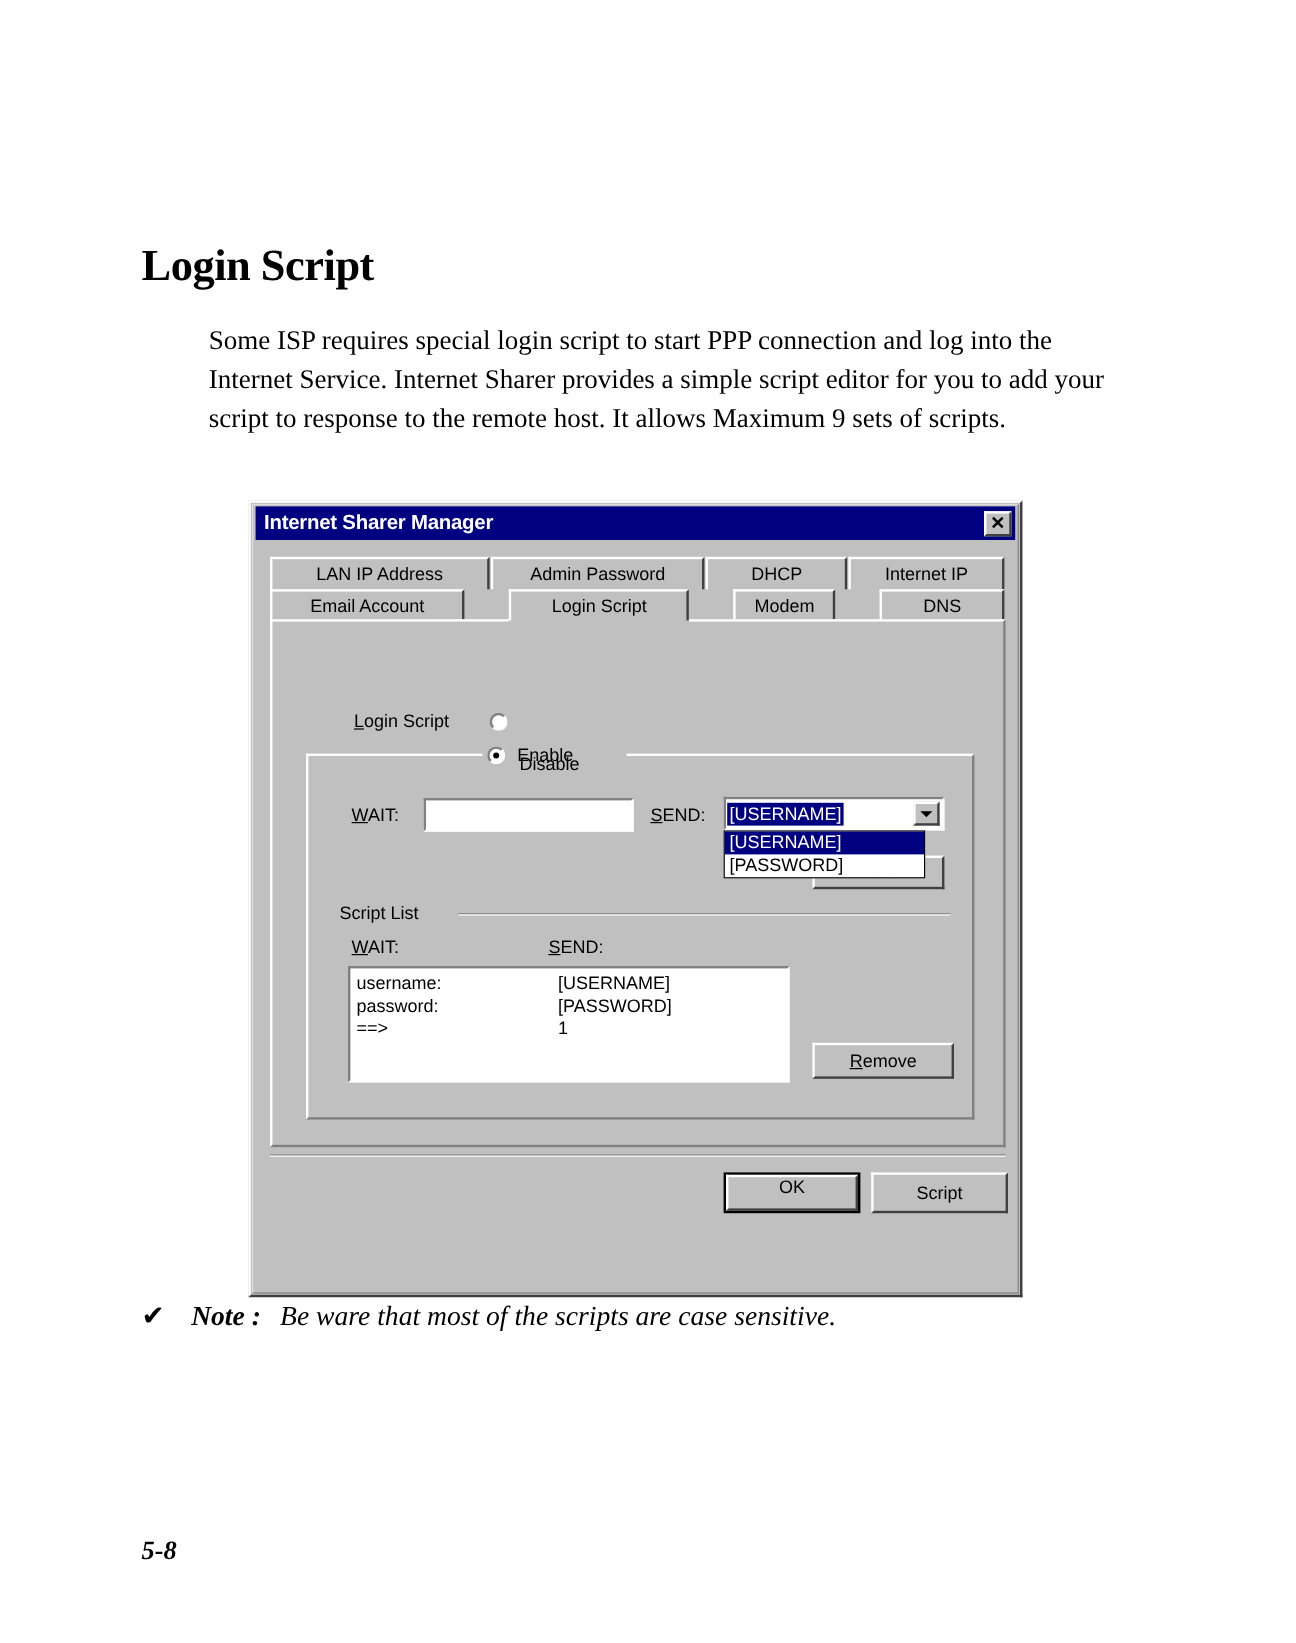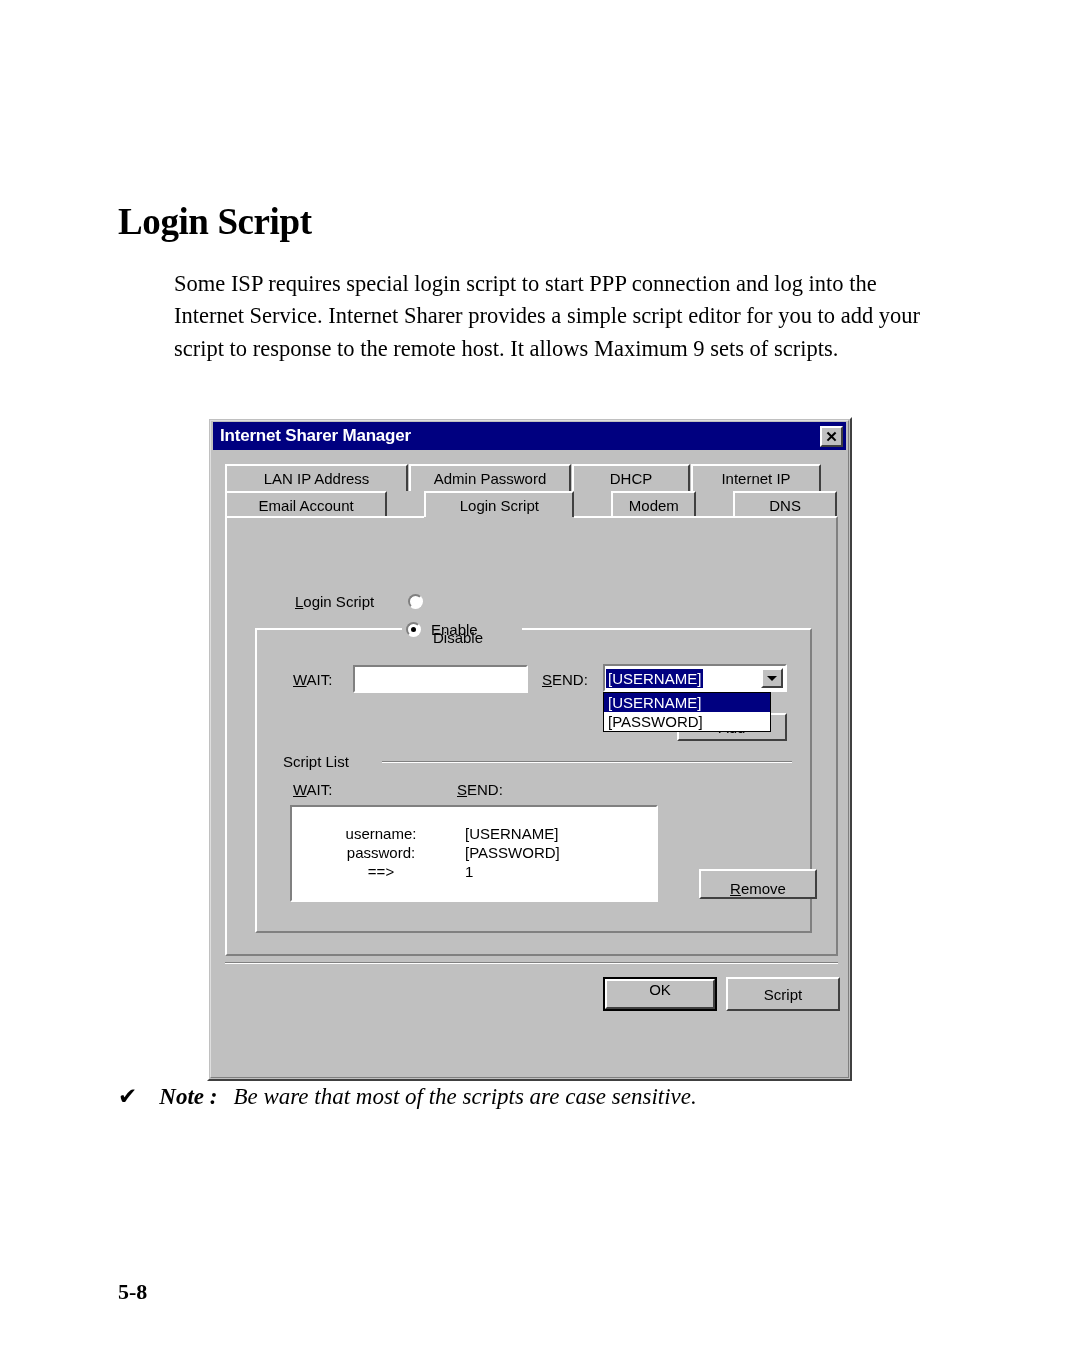--- a/index.html
+++ b/index.html
@@ -66,20 +66,21 @@
     font-style: italic;
     font-size: 23px;
   }
 
   .footer-row {
     position: absolute;
     left: 118px;
     top: 1279px;
     display: flex;
     align-items: baseline;
+    font-style: italic;
   }
   .footer-page {
     font-family: "Liberation Serif", serif;
     font-weight: bold;
     font-size: 22px;
     margin-right: 16px;
   }
   .footer-title {
     font-family: "Liberation Sans", sans-serif;
     font-size: 22px;
@@ -373,22 +374,21 @@
 
   .listbox {
     position: absolute;
     background: #ffffff;
     border-top: 2px solid #808080;
     border-left: 2px solid #808080;
     border-right: 2px solid #ffffff;
     border-bottom: 2px solid #ffffff;
     box-sizing: border-box;
     overflow: hidden;
-    padding: 17px 0 0 0;
-    text-align: center;
+    padding: 3px 0 0 0;
   }
   .listrow {
     display: flex;
     font-family: "Liberation Sans", sans-serif;
     font-size: 15px;
     line-height: 19px;
     padding-left: 5px;
   }
   .listrow .c1 { width: 168px; white-space: nowrap; }
   .listrow .c2 { white-space: nowrap; }
@@ -421,21 +421,21 @@
   <div class="titlebar">
     <span class="titlebar-text">Internet Sharer Manager</span>
     <span class="titlebar-close">✕</span>
   </div>
 
   <div class="tabstrip">
     <div class="tab-row tab-row-top">
       <div class="tab" style="width:183px">
           <span>LAN IP Address</span>
         </div>
-      <div class="tab" style="width:162px">
+      <div class="tab" style="width:179px">
           <span>Admin Password</span>
         </div>
       <div class="tab" style="width:118px">
           <span>DHCP</span>
         </div>
       <div class="tab" style="width:130px">
           <span>Internet IP</span>
         </div>
     </div>
     <div class="tab-row tab-row-bottom">
@@ -499,21 +499,21 @@
       <div class="listrow">
         <span class="c1">password:</span>
         <span class="c2">[PASSWORD]</span>
       </div>
       <div class="listrow">
         <span class="c1">==&gt;</span>
         <span class="c2">1</span>
       </div>
     </div>
 
-    <div class="btn" style="left:472px; top:351px; width:118px; height:30px;align-items:flex-end;">
+    <div class="btn" style="left:450px; top:351px; width:118px; height:30px;">
       <span><span class="u">R</span>emove</span>
     </div>
   </div>
 
   <div class="hr-thick" style="left:16px; top:543px; width:613px;"></div>
 
   <div class="btn default" style="left:394px; top:558px; width:114px; height:34px;">
     <span class="btn-face">
         <span>OK</span>
       </span>

